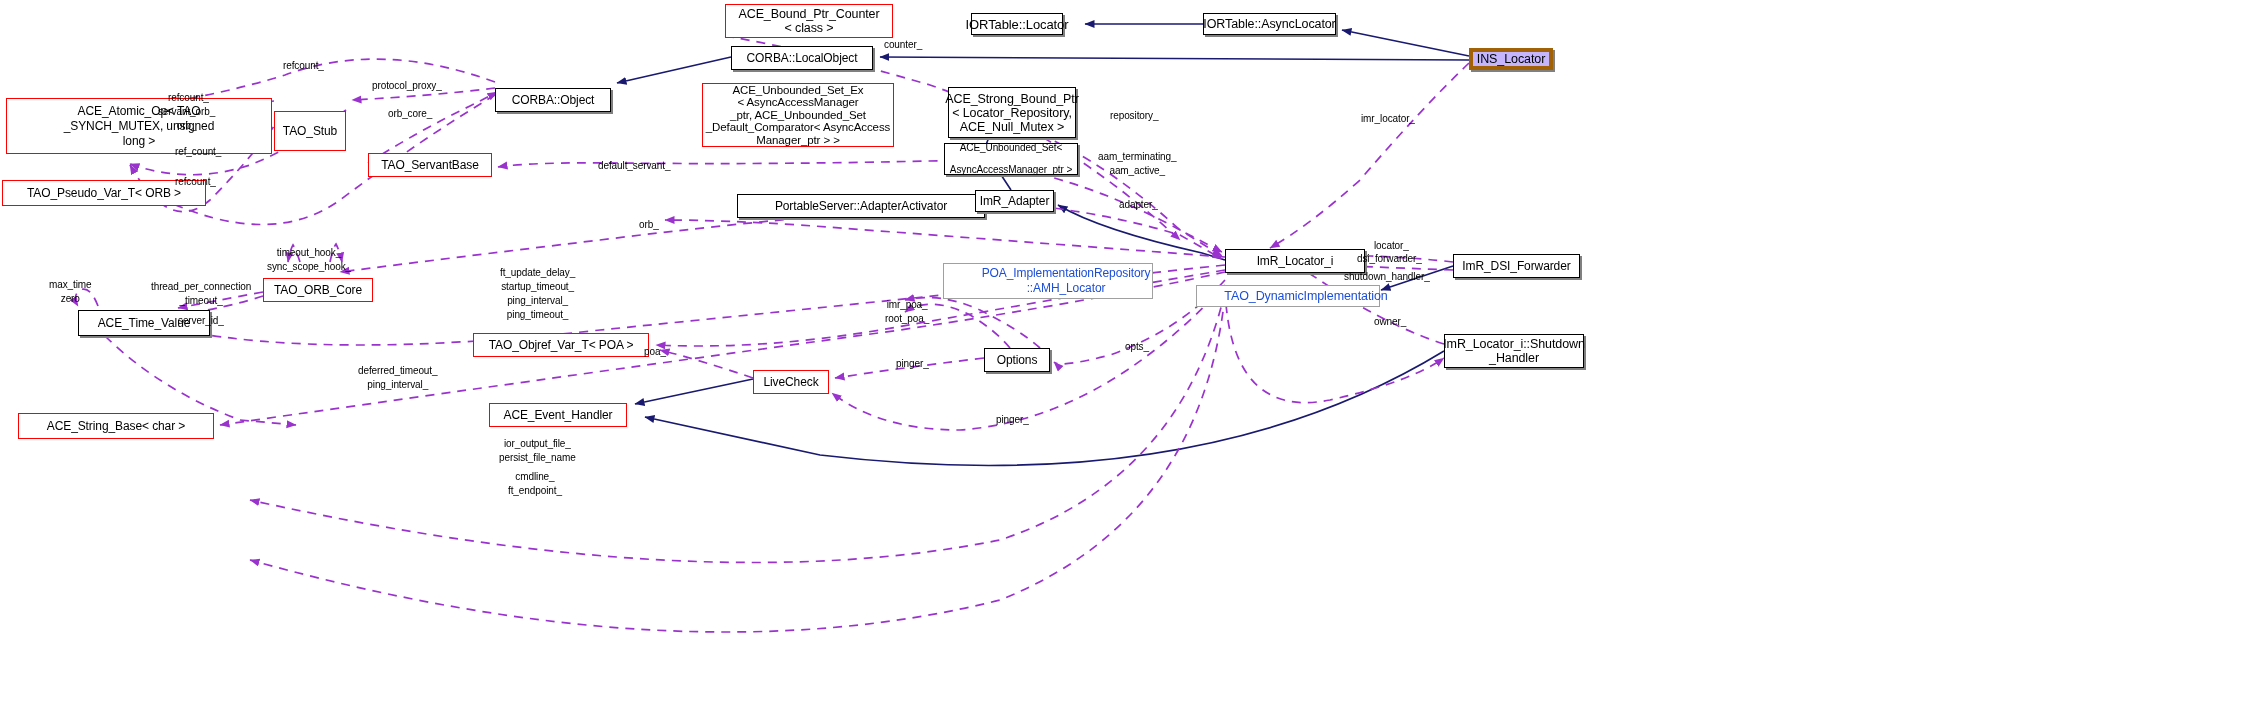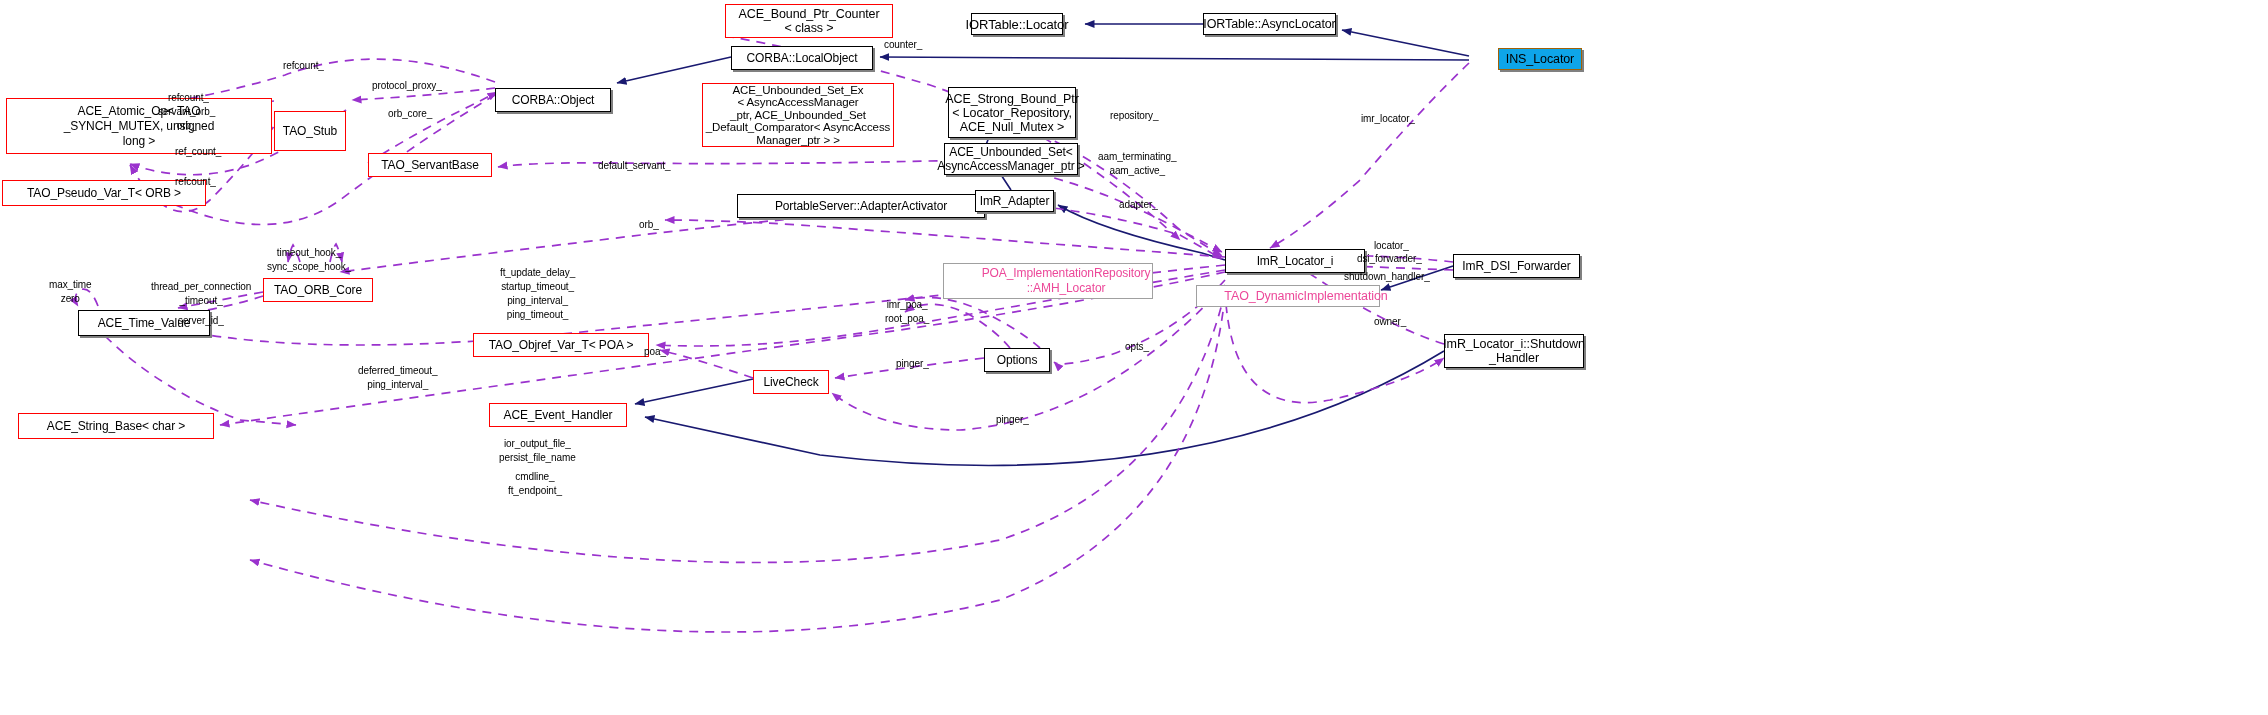--- a/index.html
+++ b/index.html
@@ -28,22 +28,22 @@
     line-height:15px;
     color:#000000;
     padding:2px 5px;
     white-space:pre;
     letter-spacing:-0.1px;
   }
   
   .node.shadow{ box-shadow:2px 2px 0 0 #808080; }
   .node.black{ border:1px solid #000000; }
   .node.red{ border:1.6px solid #ff0000; }
-  .node.gray{ border:1px solid #a0a0a0; color:#ec4899; box-shadow:none;padding-left:41px;}
-  .node.current{ background:#0ea5e9; border:1px solid #a16207;margin-left:29px; }
+  .node.gray{ border:1px solid #a0a0a0; color:#1d4ed8; box-shadow:none;padding-left:41px;}
+  .node.current{ background:#c4b5fd; border:4px solid #a16207; }
 
   .elabel{
     position:absolute;
     font-size:10px;
     line-height:14px;
     color:#000000;
     white-space:pre;
     text-align:center;
     letter-spacing:-0.1px;
     background:transparent;
@@ -138,21 +138,21 @@
 &lt; AsyncAccessManager
 _ptr, ACE_Unbounded_Set
 _Default_Comparator&lt; AsyncAccess
 Manager_ptr &gt; &gt;</div>
   <div class="node black shadow" style="left:731px;top:46px;width:142px;height:24px;">CORBA::LocalObject</div>
   <div class="node red" style="left:725px;top:4px;width:168px;height:34px;font-size:12.5px;line-height:14px;">ACE_Bound_Ptr_Counter
 &lt; class &gt;</div>
   <div class="node black shadow" style="left:948px;top:87px;width:128px;height:51px;font-size:12.5px;line-height:14px;">ACE_Strong_Bound_Ptr
 &lt; Locator_Repository,
 ACE_Null_Mutex &gt;</div>
-  <div class="node black shadow" style="left:944px;top:143px;width:134px;height:32px;font-size:12px;line-height:14px;">ACE_Unbounded_Set&lt;
+  <div class="node black shadow" style="left:944px;top:143px;width:134px;height:32px;font-size:10px;line-height:22px;">ACE_Unbounded_Set&lt;
 AsyncAccessManager_ptr &gt;</div>
   <div class="node black shadow" style="left:975px;top:190px;width:79px;height:22px;">ImR_Adapter</div>
   <div class="node black shadow" style="left:1225px;top:249px;width:140px;height:24px;">ImR_Locator_i</div>
   <div class="node gray" style="left:1196px;top:285px;width:184px;height:22px;font-size:12.5px;">TAO_DynamicImplementation</div>
   <div class="node black shadow" style="left:1453px;top:254px;width:127px;height:24px;">ImR_DSI_Forwarder</div>
   <div class="node black shadow" style="left:1444px;top:334px;width:140px;height:34px;font-size:12.5px;line-height:14px;">ImR_Locator_i::Shutdown
 _Handler</div>
   <div class="node black shadow" style="left:971px;top:13px;width:92px;height:22px;font-size:13px;">IORTable::Locator</div>
   <div class="node black shadow" style="left:1203px;top:13px;width:133px;height:22px;font-size:12.5px;">IORTable::AsyncLocator</div>
   <div class="node current shadow" style="left:1469px;top:48px;width:84px;height:22px;font-size:12.5px;">INS_Locator</div>

